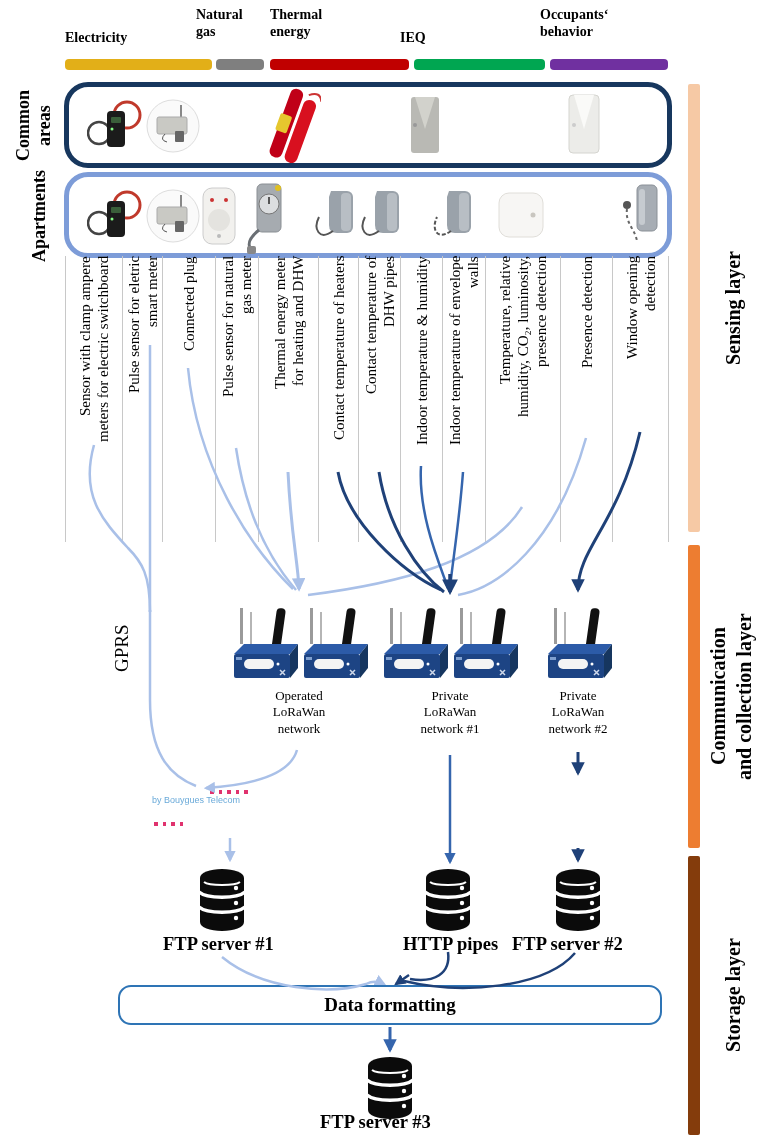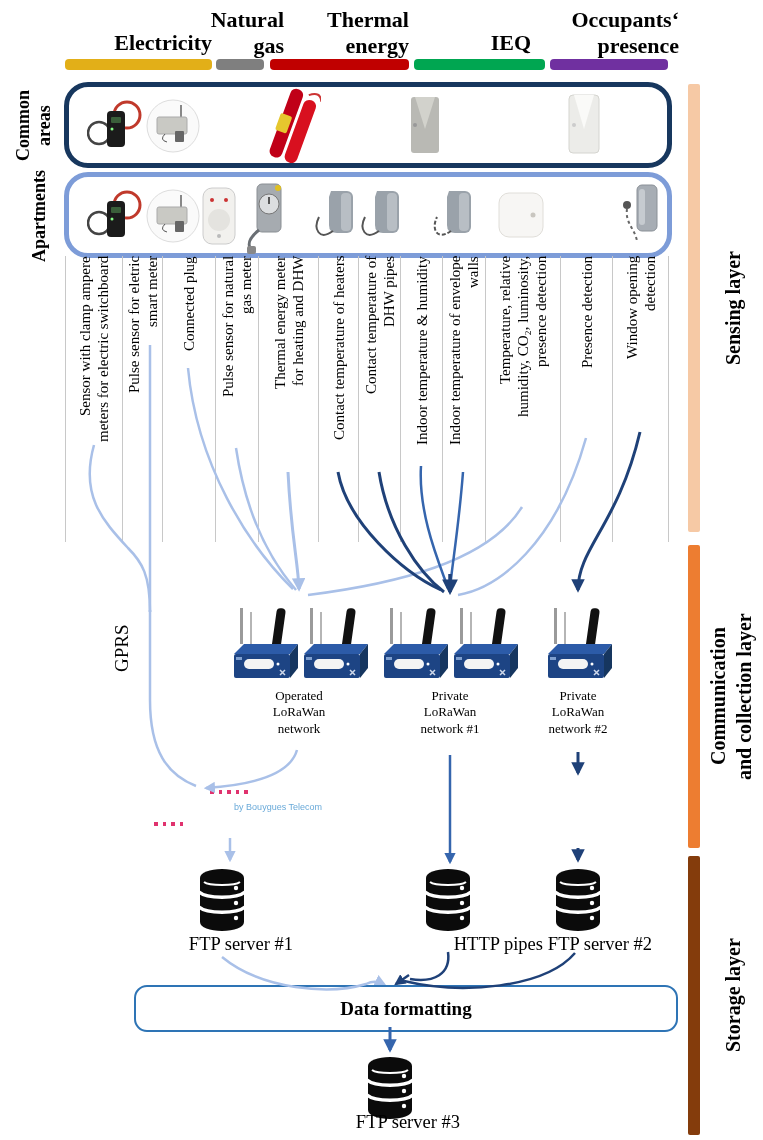--- a/index.html
+++ b/index.html
@@ -1,56 +1,56 @@
 <!DOCTYPE html>
 <html><head>
 <meta charset="utf-8">
 <style>
   html,body{margin:0;padding:0;background:#fff;}
   #canvas{position:relative;width:763px;height:1140px;background:#fff;overflow:hidden;
           font-family:"Liberation Serif", serif;color:#000;}
   .abs{position:absolute;}
   .pre{white-space:pre-line;}
-  .ctitle{font-weight:bold;font-size:22px;line-height:1.2;text-align:right;}
+  .ctitle{font-weight:bold;font-size:14px;line-height:1.2;text-align:left;}
   .cbar{height:11px;border-radius:4px;}
   .groupbox{border-radius:24px;background:#fff;}
   .vtext{writing-mode:vertical-rl;transform:rotate(180deg);white-space:pre-line;}
   .rowlabel{font-weight:bold;font-size:18px;line-height:1.15;text-align:center;}
   .slabels{display:flex;border-left:1px solid #c8c8c8;z-index:1;}
   .scell{height:286px;border-right:1px solid #c8c8c8;display:flex;justify-content:center;box-sizing:border-box;}
   .slabel{font-size:15px;line-height:1.2;text-align:end;height:100%;}
   .netlabel{font-size:13px;line-height:1.26;text-align:center;}
   .gprs{font-size:19px;}
-  .srvlabel{font-size:18.5px;text-align:right;}
+  .srvlabel{font-size:18.5px;text-align:left;font-weight:bold;}
   .layerlabel{font-weight:bold;font-size:20px;line-height:1.3;text-align:center;}
   .layerbar{width:12px;border-radius:2px;}
   .dfbox{border:2.5px solid #2e74b5;border-radius:13px;display:flex;align-items:center;justify-content:center;
          font-weight:bold;font-size:19px;box-sizing:border-box;background:#fff;}
   #arrows{position:absolute;left:0;top:0;z-index:5;pointer-events:none;}
   .objname{font-family:"Liberation Sans",sans-serif;font-size:27px;color:#1779c4;letter-spacing:.5px;line-height:1;}
-  .objtag{font-family:"Liberation Sans",sans-serif;font-size:9px;color:#6aaad9;text-align:right;margin-top:8px;}
+  .objtag{font-family:"Liberation Sans",sans-serif;font-size:9px;color:#6aaad9;text-align:left;margin-top:1px;}
   .objdots{position:absolute;display:flex;gap:5px;}
   .objdots i{width:3.5px;height:3.5px;background:#e0326e;display:block;}
   .ttnl1{font-family:"Liberation Sans",sans-serif;font-weight:bold;font-size:13px;color:#1d1d1d;text-align:center;letter-spacing:.5px;}
   .ttnl2{font-family:"Liberation Sans",sans-serif;font-weight:bold;font-size:8.5px;color:#1d1d1d;text-align:center;letter-spacing:4px;}
   .dev{position:absolute;}
 </style>
 </head>
 <body>
 
 <div id="canvas">
 
   <div class="abs ctitle pre" style="left:65px;top:30px;width:147px;">Electricity</div>
   <div class="abs ctitle pre" style="left:196px;top:7px;width:88px;">Natural
 gas</div>
   <div class="abs ctitle pre" style="left:270px;top:7px;width:139px;">Thermal
 energy</div>
   <div class="abs ctitle pre" style="left:400px;top:30px;width:131px;">IEQ</div>
   <div class="abs ctitle pre" style="left:540px;top:7px;width:139px;">Occupants‘
-presence</div>
+behavior</div>
 
   <div class="abs cbar" style="left: 65px; top: 59px; width: 147px; background-color: rgb(226, 175, 24);"></div>
   <div class="abs cbar" style="left: 216px; top: 59px; width: 48px; background-color: rgb(127, 127, 127);"></div>
   <div class="abs cbar" style="left: 270px; top: 59px; width: 139px; background-color: rgb(192, 0, 0);"></div>
   <div class="abs cbar" style="left: 414px; top: 59px; width: 131px; background-color: rgb(0, 166, 81);"></div>
   <div class="abs cbar" style="left: 550px; top: 59px; width: 118px; background-color: rgb(112, 48, 160);"></div>
 
   <div class="abs" style="left:8px;top:82px;width:52px;height:88px;display:flex;justify-content:center;">
     <div class="vtext rowlabel">Common
 areas</div>
@@ -326,21 +326,21 @@
     <path d="M4 39 c8 7 38 7 46 0" stroke="#fff" stroke-width="3.5" fill="none"></path>
     <circle cx="41" cy="20" r="2.2" fill="#fff"></circle>
       <circle cx="41" cy="35" r="2.2" fill="#fff"></circle>
       <circle cx="41" cy="50" r="2.2" fill="#fff"></circle>
     <path d="M9 14 c5 4 31 4 36 0" stroke="#fff" stroke-width="2" fill="none"></path>
   </svg>
   <div class="abs srvlabel" style="left:163px;top:934px;width:130px;">FTP server #1</div>
   <div class="abs srvlabel" style="left:403px;top:934px;width:140px;">HTTP pipes</div>
   <div class="abs srvlabel" style="left:512px;top:934px;width:140px;">FTP server #2</div>
 
-  <div class="abs dfbox" style="left:134px;top:985px;width:544px;height:47px;">
+  <div class="abs dfbox" style="left:118px;top:985px;width:544px;height:40px;">
     <span>Data formatting</span>
   </div>
 
   <svg class="abs" style="left:363px;top:1056px;" width="54" height="64" viewBox="0 0 54 64">
     <path d="M5 10 C5 4.5 14.8 1 27 1 S49 4.5 49 10 v44 c0 5.5 -9.8 9 -22 9 S5 59.5 5 54 z" fill="#0b0b0b"></path>
     <path d="M4 24 c8 7 38 7 46 0" stroke="#fff" stroke-width="3.5" fill="none"></path>
     <path d="M4 39 c8 7 38 7 46 0" stroke="#fff" stroke-width="3.5" fill="none"></path>
     <circle cx="41" cy="20" r="2.2" fill="#fff"></circle>
       <circle cx="41" cy="35" r="2.2" fill="#fff"></circle>
       <circle cx="41" cy="50" r="2.2" fill="#fff"></circle>

